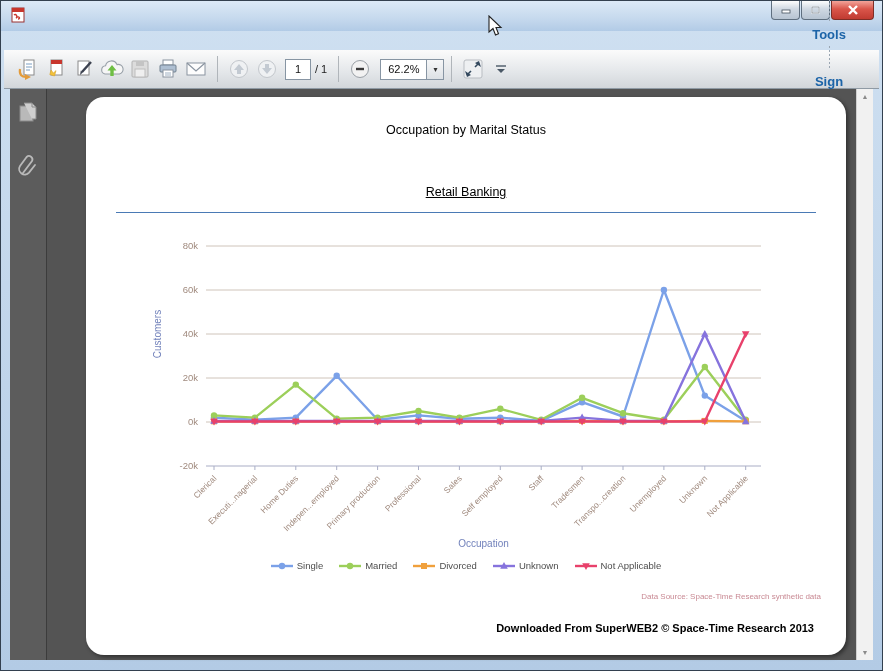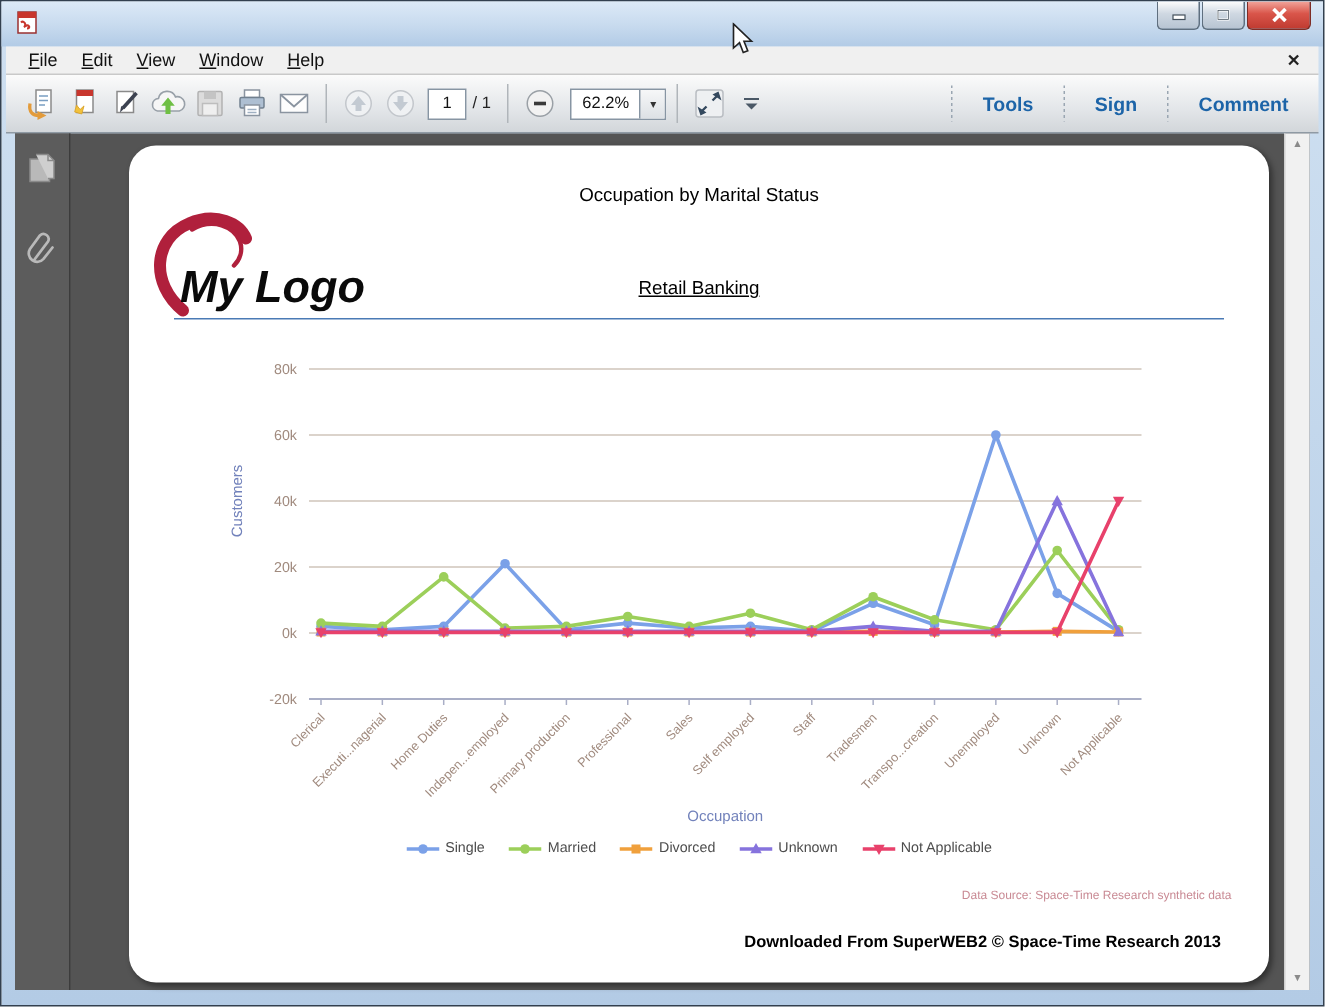--- a/index.html
+++ b/index.html
@@ -38,21 +38,21 @@
     background:repeating-linear-gradient(180deg,#9aa6b2 0 2px,transparent 2px 4px); }
   .page-box { width:26px; height:21px; background:#fff; border:1px solid #8795a3;
     font-size:11px; text-align:center; color:#111; margin:0 4px; }
   .page-total { font-size:11px; color:#222; margin-right:4px; }
   .zoom-box { height:21px; background:#fff; border:1px solid #8795a3; display:flex;
     align-items:center; margin-left:6px; }
   .zoom-val { font-size:11px; color:#111; padding:0 7px; }
   .zoom-dd { width:17px; height:100%; border-left:1px solid #8795a3;
     background:linear-gradient(180deg,#f6f7f8,#dde1e5); display:flex; align-items:center;
     justify-content:center; font-size:8px; color:#333; }
-  .right-group { margin-left:auto; display:flex; align-items:center; }
+  .right-group { margin-left:auto; display:flex; align-items:center;flex-direction:column; }
   .panel-btn { font-size:13px; font-weight:bold; color:#1c64a8; padding:4px 10px; }
   
   .main { position:absolute; left:9px; right:9px; top:88px; bottom:10px;
     background:#545454; display:flex; }
   .sidebar { width:37px; background:#5c5c5c; border-right:1px solid #3c3c3c;
     display:flex; flex-direction:column; align-items:center; padding-top:10px; gap:28px; }
   .side-btn { width:26px; height:26px; display:flex; align-items:center; justify-content:center; }
   .docarea { flex:1; position:relative; }
   .scrollbar { width:17px; background:#f1f1f1; border-left:1px solid #d0d0d0;
     display:flex; flex-direction:column; justify-content:space-between; align-items:center; }
@@ -103,28 +103,20 @@
           </svg>
       </div>
       <div class="win-btn close">
         <svg width="12" height="10" viewBox="0 0 12 10">
             <path d="M2 1 L10 9 M10 1 L2 9" stroke="#fff" stroke-width="2.4"></path>
           </svg>
       </div>
     </div>
   </div>
 
-  <div class="menubar">
-    <span class="menu-item"><u>F</u>ile</span>
-    <span class="menu-item"><u>E</u>dit</span>
-    <span class="menu-item"><u>V</u>iew</span>
-    <span class="menu-item"><u>W</u>indow</span>
-    <span class="menu-item"><u>H</u>elp</span>
-    <span class="menu-close">✕</span>
-  </div>
 
   <div class="toolbar">
     <span class="tbtn">
       <svg width="24" height="24" viewBox="0 0 24 24">
         <rect x="8" y="3" width="10" height="15" fill="#fff" stroke="#8a8a8a"></rect>
         <path d="M10 7h6M10 10h6M10 13h4" stroke="#7a9ec2" stroke-width="1"></path>
         <path d="M4 12 C3 18 6 20 10 20" fill="none" stroke="#e39b3a" stroke-width="2.2"></path>
         <polygon points="9,17 15,20 9,23" fill="#e39b3a"></polygon>
       </svg>
     </span>
@@ -234,27 +226,20 @@
       <span class="side-btn">
         <svg width="24" height="26" viewBox="0 0 24 26">
           <path d="M7 20 L16 8 a3.4 3.4 0 0 0 -5.4 -4 L4 13 a5.6 5.6 0 0 0 9 6.6 L19 12" fill="none" stroke="#b9b9b9" stroke-width="1.8" stroke-linecap="round"></path>
         </svg>
       </span>
     </div>
 
     <div class="docarea">
       <div class="page">
         <div class="doc-title">Occupation by Marital Status</div>
-        <div class="logo">
-          <svg width="170" height="82" viewBox="0 0 170 82">
-            <path d="M30 70 C8 52 10 22 34 12 C52 4 68 12 72 22" fill="none" stroke="#b0203c" stroke-width="8" stroke-linecap="round"></path>
-            <path d="M36 16 C50 8 64 14 68 24 C70 30 68 36 64 40" fill="none" stroke="#b0203c" stroke-width="3" stroke-linecap="round"></path>
-            <text x="28" y="64" font-size="30" font-weight="bold" font-style="italic" fill="#0a0a0a">My Logo</text>
-          </svg>
-        </div>
         <div class="doc-subtitle">Retail Banking</div>
         <div class="header-rule"></div>
 
         <div class="chart-wrap">
           <svg id="chart-svg" width="650" height="340" viewBox="0 0 650 340">
               <line x1="65" y1="29" x2="620" y2="29" stroke="#cfc4ba" stroke-width="1"></line>
               <text x="57" y="32" text-anchor="end" font-size="9.5" fill="#a08a7e">80k</text>
               <line x1="65" y1="73" x2="620" y2="73" stroke="#cfc4ba" stroke-width="1"></line>
               <text x="57" y="76" text-anchor="end" font-size="9.5" fill="#a08a7e">60k</text>
               <line x1="65" y1="117" x2="620" y2="117" stroke="#cfc4ba" stroke-width="1"></line>

